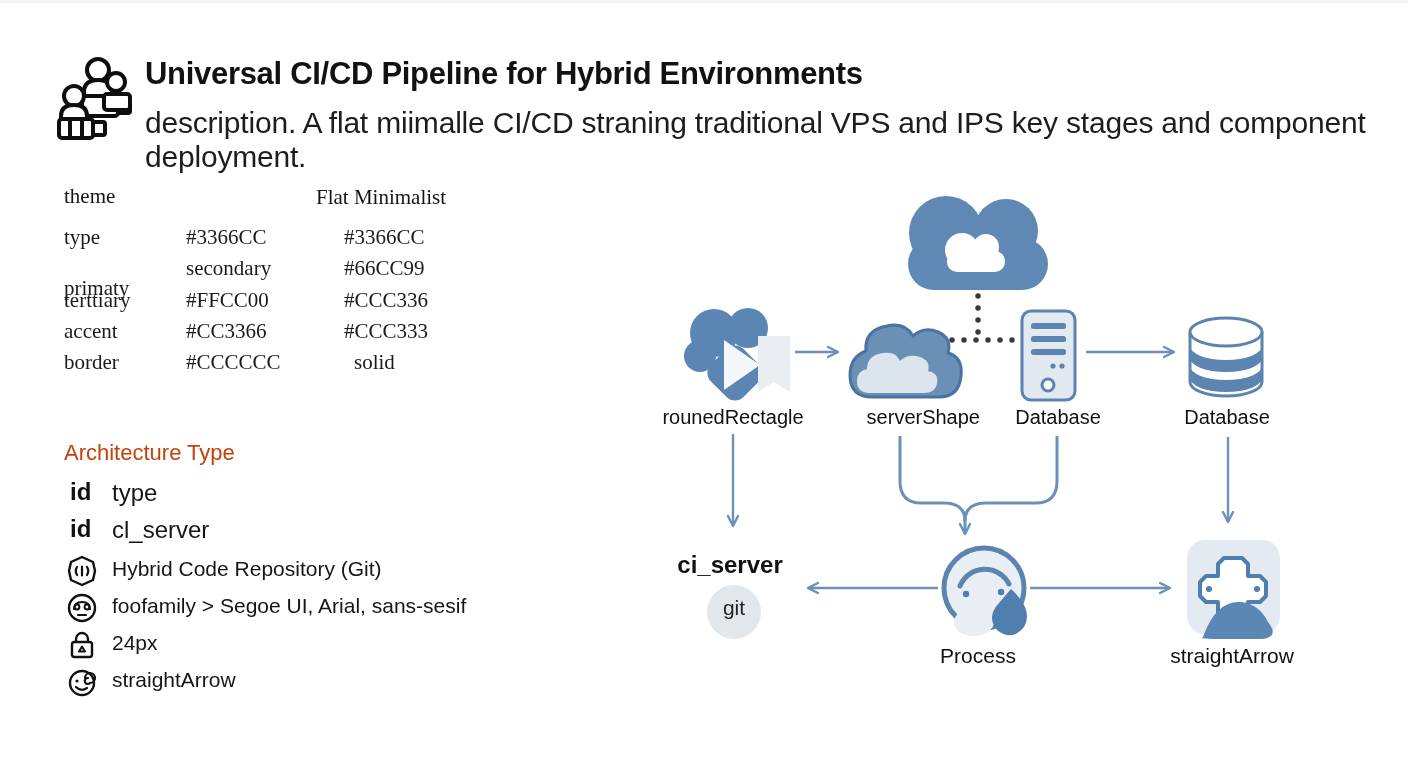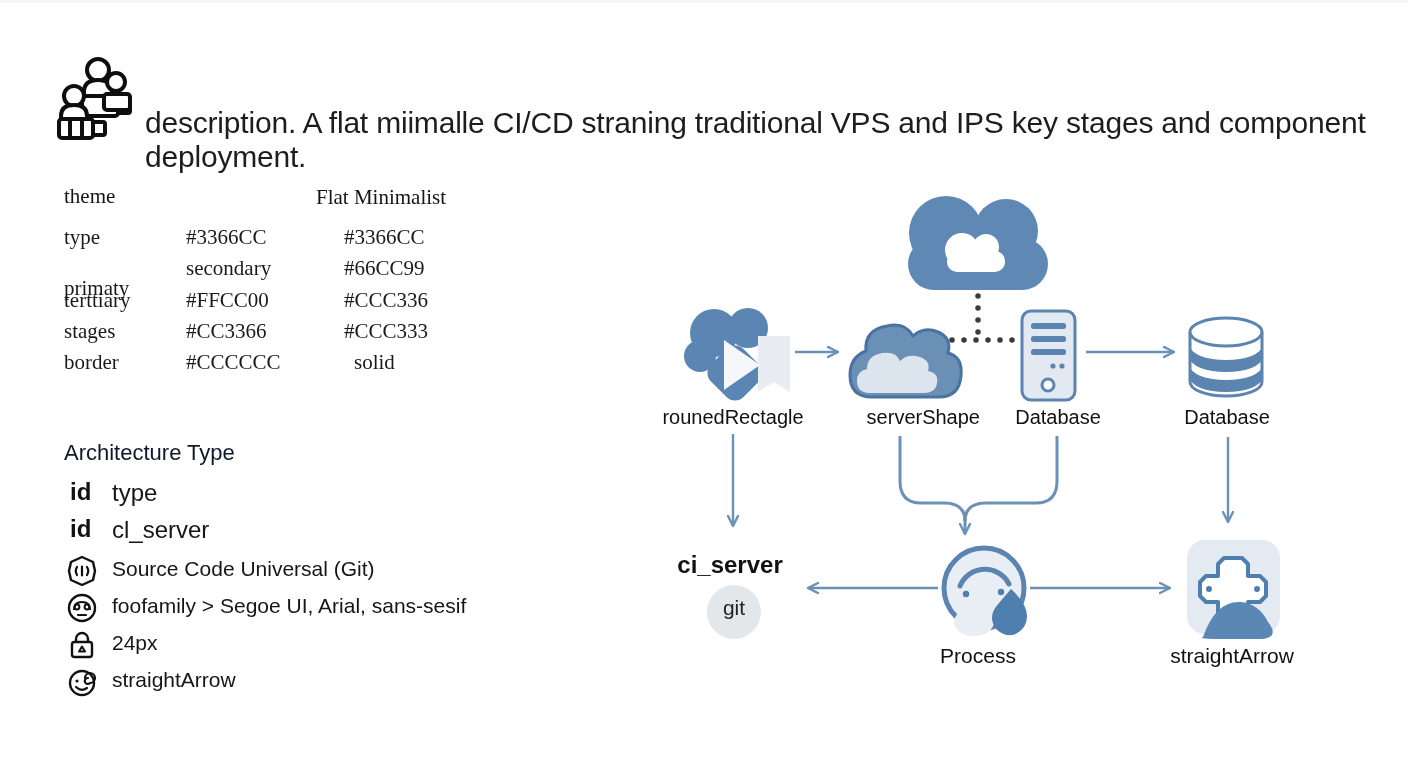--- a/index.html
+++ b/index.html
@@ -11,21 +11,21 @@
   
   .logo { position:absolute; left:48px; top:52px; width:92px; height:92px; }
   .title { position:absolute; left:145px; top:56px; font-size:31px; font-weight:700; letter-spacing:-0.3px; color:#121212; }
   .description { position:absolute; left:145px; top:106px; font-size:30px; font-weight:400; color:#1d1d1d; letter-spacing:-0.2px; }
 
   
   .tbl-cell { position:absolute; font-size:21px; color:#1a1a1a; white-space:nowrap;font-family:Liberation Serif, serif; }
   .tbl-head { font-weight:500; color:#141414; }
 
   
-  .arch-head { position:absolute; left:64px; top:440px; font-size:22px; font-weight:500; color:#0f172a; }
+  .arch-head { position:absolute; left:64px; top:440px; font-size:22px; font-weight:500; color:#c2410c; }
   .arch-icon { position:absolute; left:66px; width:32px; height:32px; }
   .arch-id { position:absolute; left:70px; font-size:24px; font-weight:700; color:#111; }
   .arch-label { position:absolute; left:112px; font-size:21px; color:#161616; white-space:nowrap; }
   .arch-label-lg { font-size:24px; font-weight:500; }
 
   
   .node-label { position:absolute; font-size:20px; color:#111; text-align:center; white-space:nowrap; }
   .ci-label { position:absolute; left:650px; top:551px; width:160px; text-align:center; font-size:24px; font-weight:600; color:#111; }
   .git-label { position:absolute; left:704px; top:596px; width:60px; text-align:center; font-size:21px; color:#222; }
 
@@ -48,58 +48,59 @@
       <rect x="56" y="42" width="26" height="16" rx="3"></rect>
 
       <circle cx="26" cy="44" r="10"></circle>
       <path d="M13 64 q0 -11 13 -11 q13 0 13 11 v3 h-26 z"></path>
       <rect x="11" y="67" width="34" height="19" rx="3"></rect>
       <rect x="45" y="70" width="12" height="13" rx="2"></rect>
       <path d="M22 67 v19 M34 67 v19" fill="none"></path>
     </g>
   </svg>
 
+  <div class="title">Universal CI/CD Pipeline for Hybrid Environments</div>
   <div class="description">description. A flat miimalle CI/CD straning traditional VPS and IPS key stages and component deployment.</div>
 
   <div class="tbl-cell tbl-head" style="left:64px; top:184px;">theme</div>
   <div class="tbl-cell tbl-head" style="left:316px; top:185px;">Flat Minimalist</div>
 
   <div class="tbl-cell" style="left:64px;  top:225px;">type</div>
   <div class="tbl-cell" style="left:186px; top:225px;">#3366CC</div>
   <div class="tbl-cell" style="left:344px; top:225px;">#3366CC</div>
 
   <div class="tbl-cell" style="left:64px;  top:256px;margin-top:20px;">primaty</div>
   <div class="tbl-cell" style="left:186px; top:256px;">secondary</div>
   <div class="tbl-cell" style="left:344px; top:256px;">#66CC99</div>
 
   <div class="tbl-cell" style="left:64px;  top:288px;">terttiary</div>
   <div class="tbl-cell" style="left:186px; top:288px;">#FFCC00</div>
   <div class="tbl-cell" style="left:344px; top:288px;">#CCC336</div>
 
-  <div class="tbl-cell" style="left:64px;  top:319px;">stages</div>
+  <div class="tbl-cell" style="left:64px;  top:319px;">accent</div>
   <div class="tbl-cell" style="left:186px; top:319px;">#CC3366</div>
   <div class="tbl-cell" style="left:344px; top:319px;">#CCC333</div>
 
   <div class="tbl-cell" style="left:64px;  top:350px;">border</div>
   <div class="tbl-cell" style="left:186px; top:350px;">#CCCCCC</div>
   <div class="tbl-cell" style="left:354px; top:350px;">solid</div>
 
   <div class="arch-head">Architecture Type</div>
 
   <div class="arch-id" style="top:478px;">id</div>
   <div class="arch-label arch-label-lg" style="top:479px;">type</div>
 
   <div class="arch-id" style="top:515px;">id</div>
   <div class="arch-label arch-label-lg" style="top:516px;">cl_server</div>
 
   <svg class="arch-icon" style="top:555px;" viewBox="0 0 32 32">
     <path d="M16 2 L27 7 L29 16 L27 25 L16 30 L5 25 L3 16 L5 7 Z" fill="#fff" stroke="#111" stroke-width="2.4" stroke-linejoin="round"></path>
     <path d="M11 12 q-2.5 4 0 8 M16 11.5 v9 M21 12 q2.5 4 0 8" fill="none" stroke="#111" stroke-width="2.2" stroke-linecap="round"></path>
   </svg>
-  <div class="arch-label" style="top:557px;">Source Code Universal (Git)</div>
+  <div class="arch-label" style="top:557px;">Hybrid Code Repository (Git)</div>
 
   <svg class="arch-icon" style="top:592px;" viewBox="0 0 32 32">
     <circle cx="16" cy="16" r="13" fill="#fff" stroke="#111" stroke-width="2.4"></circle>
     <path d="M8 18 q0 -8 8 -8 q8 0 8 8" fill="none" stroke="#111" stroke-width="2.2"></path>
     <circle cx="11" cy="15" r="2.4" fill="none" stroke="#111" stroke-width="2"></circle>
     <circle cx="21" cy="15" r="2.4" fill="none" stroke="#111" stroke-width="2"></circle>
     <path d="M12 23 h8" stroke="#111" stroke-width="2.2" stroke-linecap="round"></path>
   </svg>
   <div class="arch-label" style="top:594px;">foofamily &gt; Segoe UI, Arial, sans-sesif</div>
 

